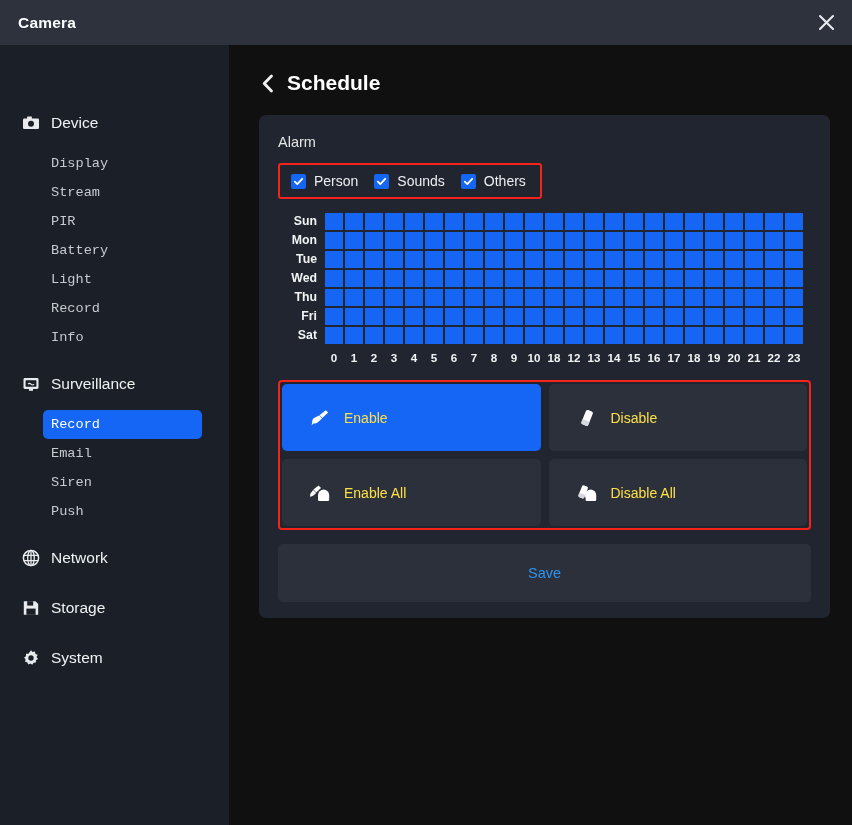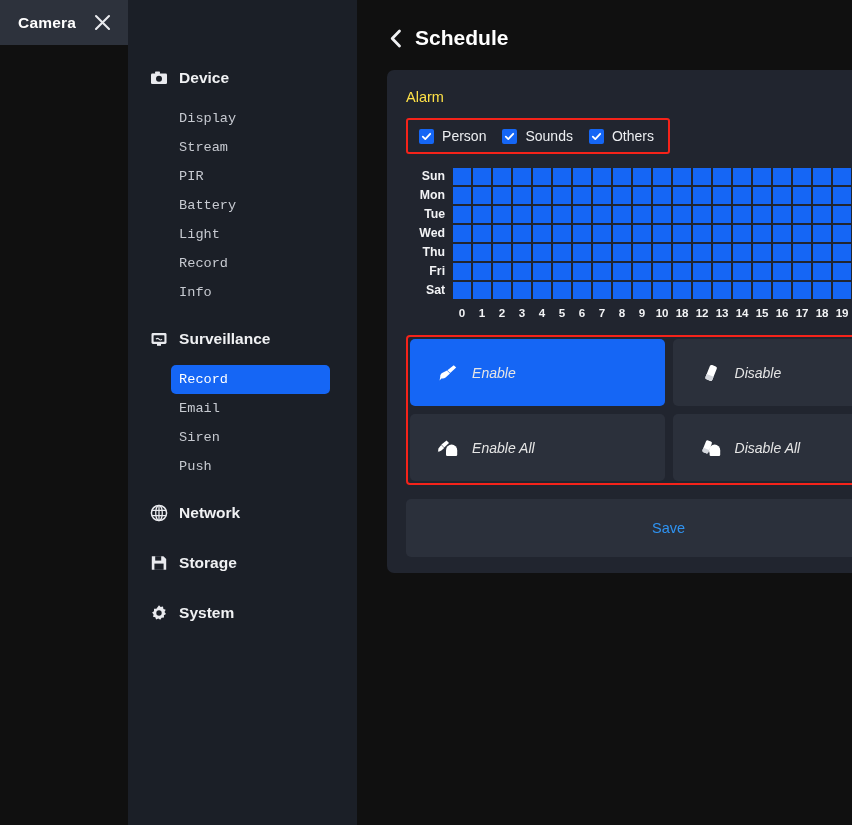--- a/index.html
+++ b/index.html
@@ -2,21 +2,21 @@
 <html><head>
 <meta charset="utf-8">
 <style>
   * { box-sizing: border-box; margin: 0; padding: 0; }
   html, body {
     width: 852px; height: 825px;
     background: #101010;
     font-family: "Liberation Sans", sans-serif;
     overflow: hidden;
   }
-  .app { position: relative; width: 852px; height: 825px; display: flex; flex-direction: row; }
+  .app { position: relative; width: 852px; height: 825px; display: flex; flex-direction: column; }
 
   
   .titlebar {
     height: 45px; background: #2d323c; flex: 0 0 45px;
     display: flex; align-items: center; justify-content: space-between;
     padding: 0 0 0 18px;
   }
   .titlebar .app-title {
     color: #ffffff; font-size: 15.5px; font-weight: bold; letter-spacing: .2px;
   }
@@ -32,21 +32,20 @@
   
   .sidebar {
     width: 229px; flex: 0 0 229px; background: #1b1f27;
     padding-top: 60px; overflow: hidden;
   }
   .nav-group { }
   .nav-top {
     display: flex; align-items: center; gap: 11px;
     padding: 9px 0 9px 22px; color: #f0f1f3; font-size: 15.5px;
     cursor: pointer;
-    font-weight: bold;
   }
   .nav-top .ic { width: 18px; height: 18px; display:flex; align-items:center; justify-content:center; flex:0 0 18px; }
   .nav-top .ic svg { display:block; }
   .nav-sub {
     margin: 0 27px 0 43px; padding: 7px 0 7px 8px;
     color: #c7cad1; font-size: 13.6px; border-radius: 5px;
     cursor: pointer;
     font-family: Liberation Mono, monospace;
   }
   .nav-sub.active { background: #1566f5; color: #ffffff; }
@@ -58,21 +57,21 @@
   .page-head {
     display: flex; align-items: center; gap: 12px;
     padding: 26px 0 20px 0;
   }
   .back-ic { width: 16px; height: 20px; display:flex;align-items:center;justify-content:center; cursor:pointer; }
   .page-title { color: #ffffff; font-size: 21px; font-weight: bold; }
 
   .card {
     background: #21252f; border-radius: 7px; padding: 19px 19px 16px 19px;
   }
-  .card-label { color: #fde047; font-size: 14.5px; padding: 0 0 13px 0; }
+  .card-label { color: #e5e5e5; font-size: 14.5px; padding: 0 0 13px 0; }
 
   
   .chk-wrap { border: 2px solid #f5231a; border-radius: 3px; display: inline-block; padding: 0; }
   .chk-row { display: flex; align-items: center; gap: 16px; padding: 8px 14px 8px 11px; }
   .chk-item { display: flex; align-items: center; gap: 8px; cursor: pointer; }
   .chk-box {
     width: 15px; height: 15px; border-radius: 2px; background: #1566f5;
     display: flex; align-items: center; justify-content: center; flex: 0 0 15px;
   }
   .chk-box svg { display: block; }
@@ -108,21 +107,21 @@
   .btns-wrap { border: 2px solid #f5231a; border-radius: 4px; margin-top: 16px; padding: 2px; }
   .btns-grid { display: grid; grid-template-columns: 1fr 1fr; gap: 8px; }
   .act-btn {
     background: #2b303b; border-radius: 5px; height: 67px;
     display: flex; align-items: center; gap: 13px; padding-left: 27px;
     cursor: pointer;
   }
   .act-btn.active { background: #1566f5; }
   .act-btn .bic { width: 22px; height: 22px; flex: 0 0 22px; display:flex;align-items:center;justify-content:center; }
   .act-btn .bic svg { display: block; }
-  .act-lbl { color: #e5e5e5; font-size: 14px; font-style: italic; }
+  .act-lbl { color: #fde047; font-size: 14px; }
 
   
   .save-btn {
     margin-top: 14px; background: #2b303b; border-radius: 5px; height: 58px;
     display: flex; align-items: center; justify-content: center; cursor: pointer;
   }
   .save-lbl { color: #2f93f2; font-size: 14.5px; }
 </style>
 </head>
 <body>

